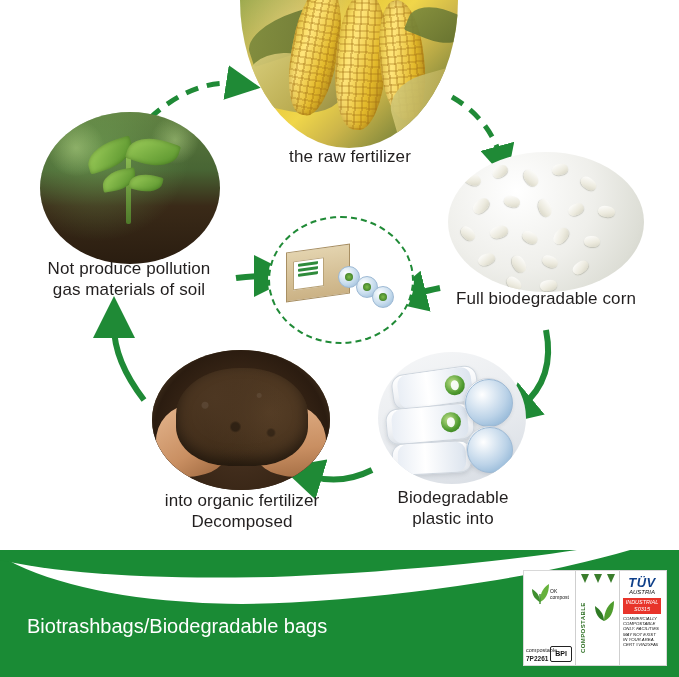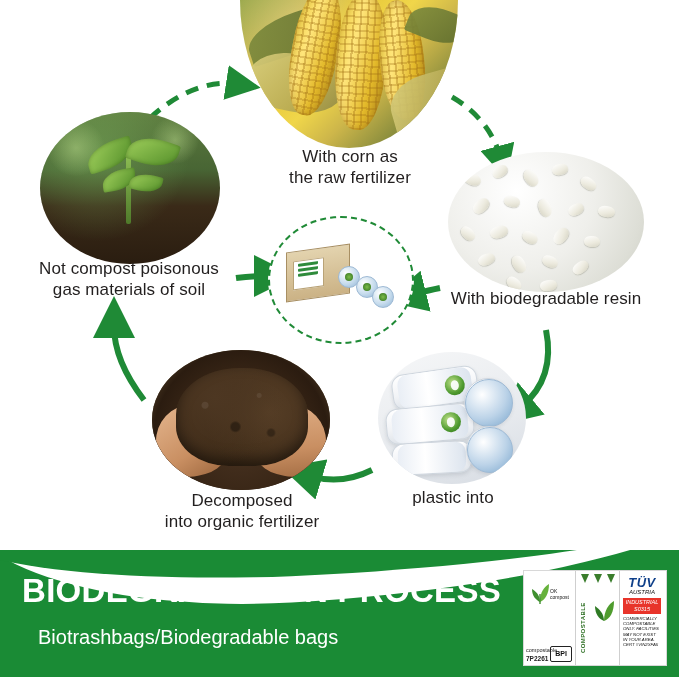--- a/index.html
+++ b/index.html
@@ -200,21 +200,21 @@
     background:#1a8b35;
     border-radius:0 0 55% 45%/0 0 100% 100%;
     transform:rotate(-3.2deg);
   }
   .banner h1{
     position:absolute;left:22px;top:22px;margin:0;
     color:#ffffff;font-size:33px;font-weight:bold;letter-spacing:.3px;
     font-family:"Liberation Sans", sans-serif;
   }
   .banner h2{
-    position:absolute;left:24px;top:62px;margin:14px;
+    position:absolute;left:24px;top:62px;margin:3px;
     color:#ffffff;font-size:20px;font-weight:normal;
   }
 
   
   .certs{
     position:absolute;right:12px;top:20px;
     width:142px;height:94px;
     background:#ffffff;
     display:flex;
     border:1px solid #d8d8d8;
@@ -305,21 +305,20 @@
         <div class="leaf" style="left:6px;top:14px;width:92px;height:40px;transform:rotate(-18deg);"></div>
         <div class="husk" style="left:8px;top:54px;width:96px;height:58px;transform:rotate(12deg);"></div>
         <div class="cob" style="left:52px;top:-16px;width:46px;height:132px;transform:rotate(10deg);"></div>
         <div class="cob" style="left:96px;top:-8px;width:50px;height:138px;transform:rotate(4deg);"></div>
         <div class="cob" style="left:140px;top:0px;width:44px;height:120px;transform:rotate(-6deg);"></div>
         <div class="husk" style="left:150px;top:74px;width:80px;height:56px;transform:rotate(-16deg);"></div>
         <div class="leaf" style="left:168px;top:8px;width:60px;height:34px;transform:rotate(22deg);"></div>
       </div>
     </div>
     <div class="lbltext" style="left:250px;top:146px;width:200px;">
-      <div>With corn as</div>
       <div>the raw fertilizer</div>
     </div>
 
     <div class="photo resin" style="left:448px;top:152px;width:196px;height:140px;">
       <div class="inner">
         <div class="pel" style="left:16px;top:22px;width:17px;height:11px;transform:rotate(20deg);"></div>
         <div class="pel" style="left:44px;top:14px;width:16px;height:11px;transform:rotate(-30deg);"></div>
         <div class="pel" style="left:74px;top:20px;width:18px;height:12px;transform:rotate(55deg);"></div>
         <div class="pel" style="left:104px;top:12px;width:16px;height:11px;transform:rotate(-10deg);"></div>
         <div class="pel" style="left:132px;top:26px;width:17px;height:11px;transform:rotate(35deg);"></div>
@@ -335,21 +334,21 @@
         <div class="pel" style="left:136px;top:84px;width:16px;height:11px;transform:rotate(5deg);"></div>
         <div class="pel" style="left:30px;top:102px;width:17px;height:11px;transform:rotate(-20deg);"></div>
         <div class="pel" style="left:62px;top:106px;width:18px;height:12px;transform:rotate(60deg);"></div>
         <div class="pel" style="left:94px;top:104px;width:16px;height:11px;transform:rotate(25deg);"></div>
         <div class="pel" style="left:124px;top:110px;width:17px;height:11px;transform:rotate(-35deg);"></div>
         <div class="pel" style="left:58px;top:126px;width:16px;height:11px;transform:rotate(40deg);"></div>
         <div class="pel" style="left:92px;top:128px;width:17px;height:11px;transform:rotate(-8deg);"></div>
       </div>
     </div>
     <div class="lbltext" style="left:432px;top:288px;width:228px;">
-      <div>With biodegradable resin</div>
+      <div>Full biodegradable corn</div>
     </div>
 
     <div class="photo bags" style="left:378px;top:352px;width:148px;height:132px;">
       <div class="inner">
         <div class="roll" style="left:14px;top:18px;width:84px;height:34px;transform:rotate(-8deg);">
           <div class="band"></div>
           <div class="grn" style="left:52px;top:7px;width:20px;height:20px;"></div>
         </div>
         <div class="roll" style="left:8px;top:54px;width:86px;height:34px;transform:rotate(-5deg);">
           <div class="band"></div>
@@ -360,48 +359,49 @@
         </div>
         <div class="roll blue" style="left:86px;top:26px;width:46px;height:46px;border-radius:50%;">
           <div class="blue" style="left:0;top:0;width:100%;height:100%;"></div>
         </div>
         <div class="roll blue" style="left:88px;top:74px;width:44px;height:44px;border-radius:50%;">
           <div class="blue" style="left:0;top:0;width:100%;height:100%;"></div>
         </div>
       </div>
     </div>
     <div class="lbltext" style="left:362px;top:487px;width:182px;">
+      <div>Biodegradable</div>
       <div>plastic into</div>
     </div>
 
     <div class="photo soil" style="left:152px;top:350px;width:178px;height:140px;">
       <div class="inner">
         <div class="hand" style="left:4px;top:54px;width:74px;height:72px;transform:rotate(-14deg);"></div>
         <div class="hand" style="right:4px;top:54px;width:74px;height:72px;transform:rotate(14deg);"></div>
         <div class="dirt" style="left:24px;top:18px;width:132px;height:98px;"></div>
       </div>
     </div>
     <div class="lbltext" style="left:122px;top:490px;width:240px;">
+      <div>into organic fertilizer</div>
       <div>Decomposed</div>
-      <div>into organic fertilizer</div>
     </div>
 
     <div class="photo seed" style="left:40px;top:112px;width:180px;height:152px;">
       <div class="inner">
         <div class="blur" style="left:6px;top:8px;width:60px;height:56px;"></div>
         <div class="blur" style="left:110px;top:4px;width:50px;height:48px;"></div>
         <div class="stem" style="left:86px;top:40px;width:5px;height:72px;"></div>
         <div class="lf" style="left:46px;top:30px;width:48px;height:26px;transform:rotate(-18deg);"></div>
         <div class="lf" style="left:88px;top:26px;width:50px;height:28px;transform:rotate(18deg);"></div>
         <div class="lf" style="left:62px;top:58px;width:34px;height:20px;transform:rotate(-10deg);"></div>
         <div class="lf" style="left:90px;top:62px;width:32px;height:18px;transform:rotate(14deg);"></div>
       </div>
     </div>
     <div class="lbltext" style="left:4px;top:258px;width:250px;">
-      <div>Not compost poisonous</div>
+      <div>Not produce pollution</div>
       <div>gas materials of soil</div>
     </div>
 
     <div class="center-circle" style="left:268px;top:216px;width:142px;height:124px;">
       <div class="box" style="left:16px;top:30px;width:62px;height:48px;">
         <div class="lbl">
             <i></i>
             <i></i>
             <i></i>
           </div>
@@ -412,21 +412,20 @@
         <div class="mr" style="left:34px;top:20px;"></div>
       </div>
     </div>
 
   </div>
 
   <div class="banner">
     <div class="swoosh"></div>
     <div class="swoosh2"></div>
 
-    <h1>BIODEGRADATION PROCESS</h1>
     <h2>Biotrashbags/Biodegradable bags</h2>
 
     <div class="certs">
 
       <div class="certcol c1">
         <div class="okcompost">
           <svg class="leafmark" viewBox="0 0 22 26">
             <path d="M11 24 C11 16 6 13 3 11 C3 18 7 22 11 24 Z" fill="#3f8f2f"></path>
             <path d="M11 24 C11 14 15 9 20 6 C20 16 16 22 11 24 Z" fill="#66b23c"></path>
             <path d="M11 26 L11 16" stroke="#3f8f2f" stroke-width="1.4" fill="none"></path>

